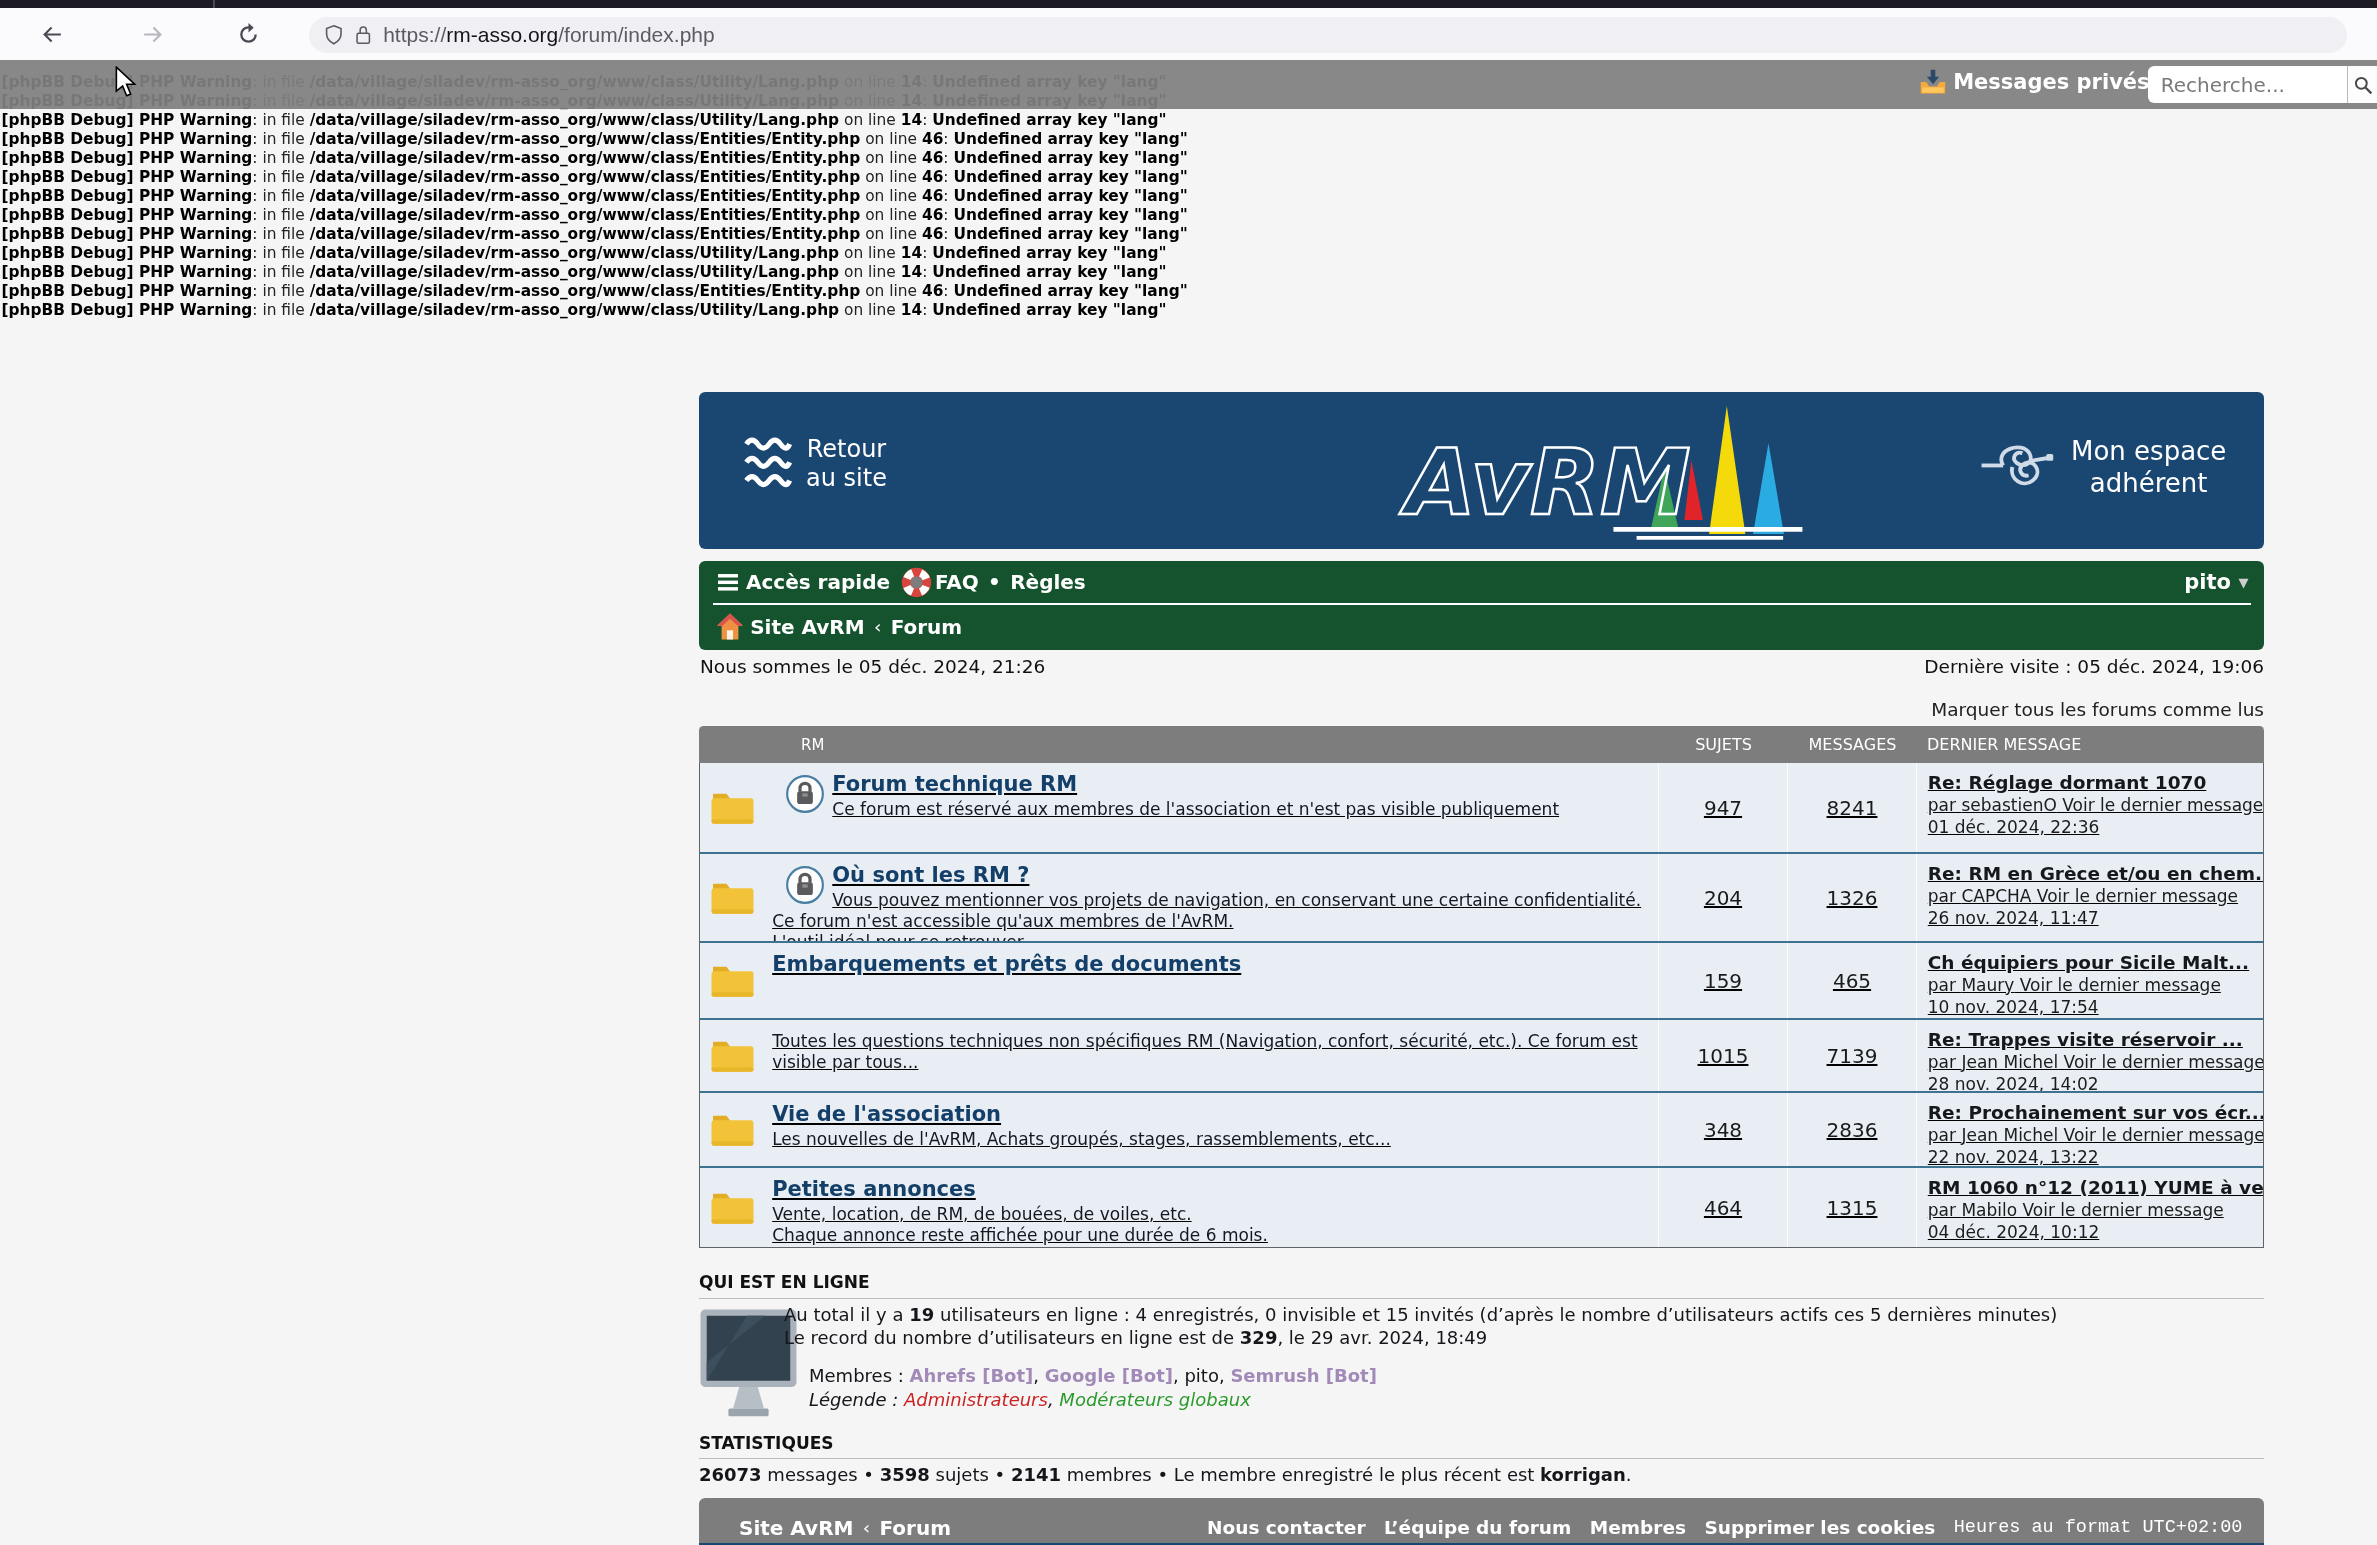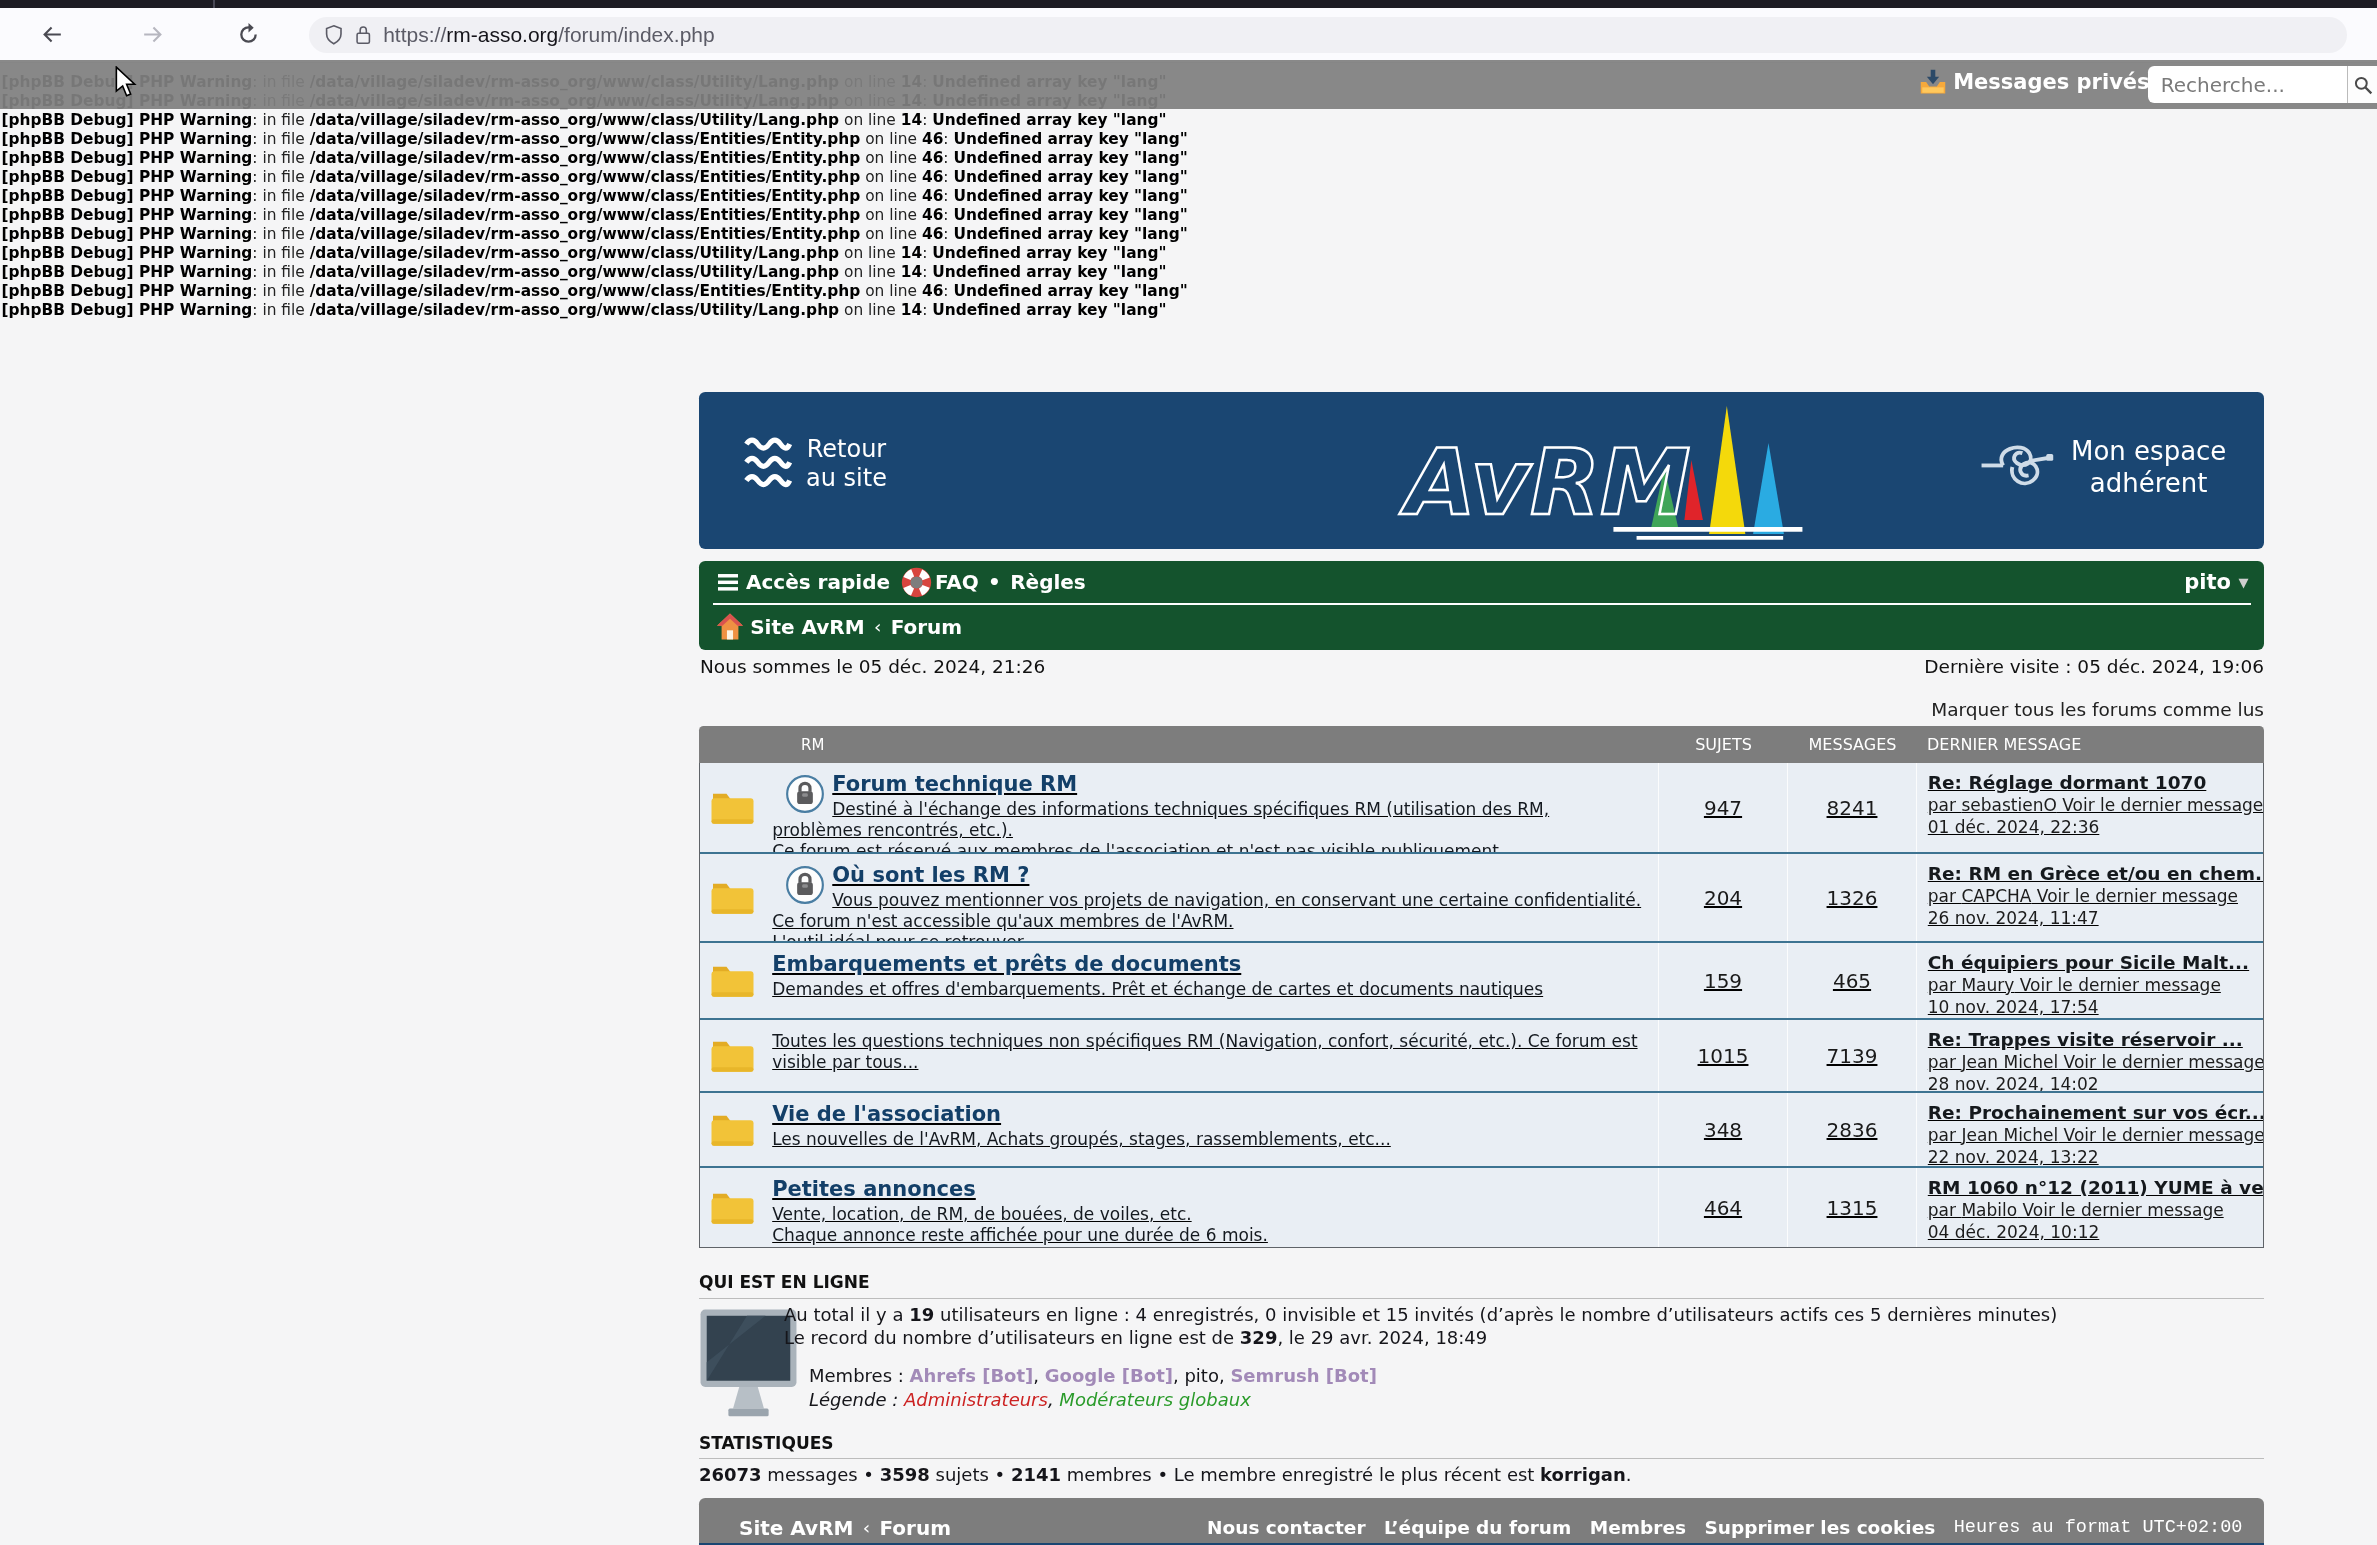--- a/index.html
+++ b/index.html
@@ -267,21 +267,20 @@
         </div>
         <div class="c2">
           <svg class="flock" width="40" height="40" viewBox="0 0 56 56">
             <circle cx="28" cy="28" r="25" fill="#fdfdfd" stroke="#4a7ea3" stroke-width="3"></circle>
             <path d="M21 25 v-5 a7 7 0 0 1 14 0 v5" fill="none" stroke="#5a5a5c" stroke-width="4.5"></path>
             <rect x="17" y="24" width="22" height="18" rx="4" fill="#5a5a5c"></rect>
             <rect x="24" y="27" width="8" height="5" rx="2" fill="#8c8c8e"></rect>
           </svg>
           <a class="ftitle">Forum technique RM</a>
           <div class="fdesc">
-            <div>Destiné à l'échange des informations techniques spécifiques RM (utilisation des RM, problèmes rencontrés, etc.).</div>
             <div>Ce forum est réservé aux membres de l'association et n'est pas visible publiquement</div>
           </div>
         </div>
         <div class="c3">947</div>
         <div class="c4">8241</div>
         <div class="c5">
           <a class="ltitle">Re: Réglage dormant 1070</a>
           <div class="lby"><span>par </span><a>sebastienO</a><a> Voir le dernier message</a></div>
           <div class="ldate">01 déc. 2024, 22:36</div>
         </div>
@@ -319,23 +318,20 @@
       <div class="frow" style="height: 77px;">
         <div class="c1">
           <svg width="45" height="36" viewBox="0 0 60 46">
             <path d="M4 4 h18 l6 8 h-24 z" fill="#e3ac25"></path>
             <rect x="2" y="10" width="56" height="34" rx="4" fill="#f2c338"></rect>
             <rect x="2" y="38" width="56" height="6" rx="3" fill="#e8b62a"></rect>
           </svg>
         </div>
         <div class="c2">
           <a class="ftitle">Embarquements et prêts de documents</a>
-          <div class="fdesc">
-            <div>Demandes et offres d'embarquements. Prêt et échange de cartes et documents nautiques</div>
-          </div>
         </div>
         <div class="c3">159</div>
         <div class="c4">465</div>
         <div class="c5">
           <a class="ltitle">Ch équipiers pour Sicile Malt...</a>
           <div class="lby"><span>par </span><a>Maury</a><a> Voir le dernier message</a></div>
           <div class="ldate">10 nov. 2024, 17:54</div>
         </div>
       </div>
       <div class="frow" style="height: 73px;">

